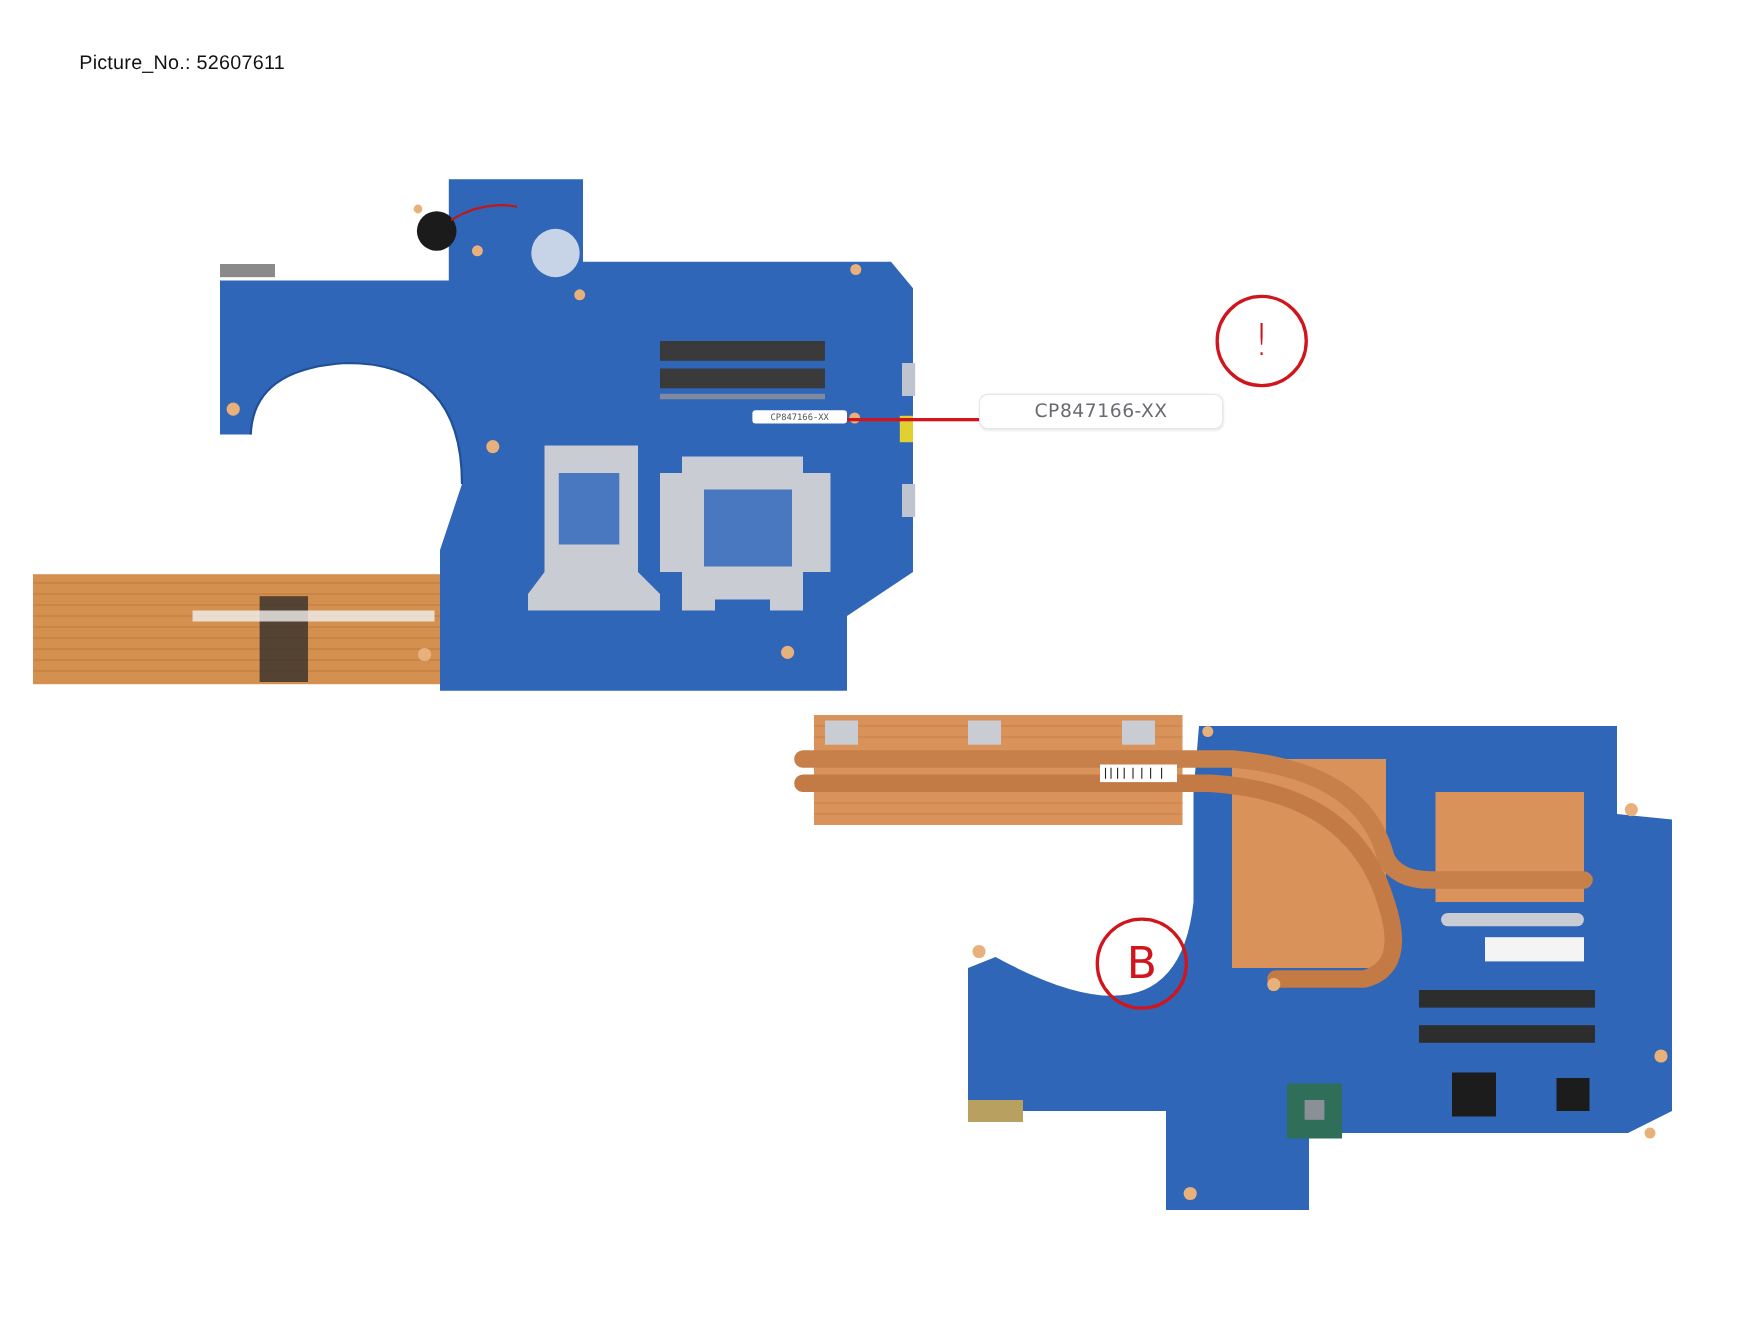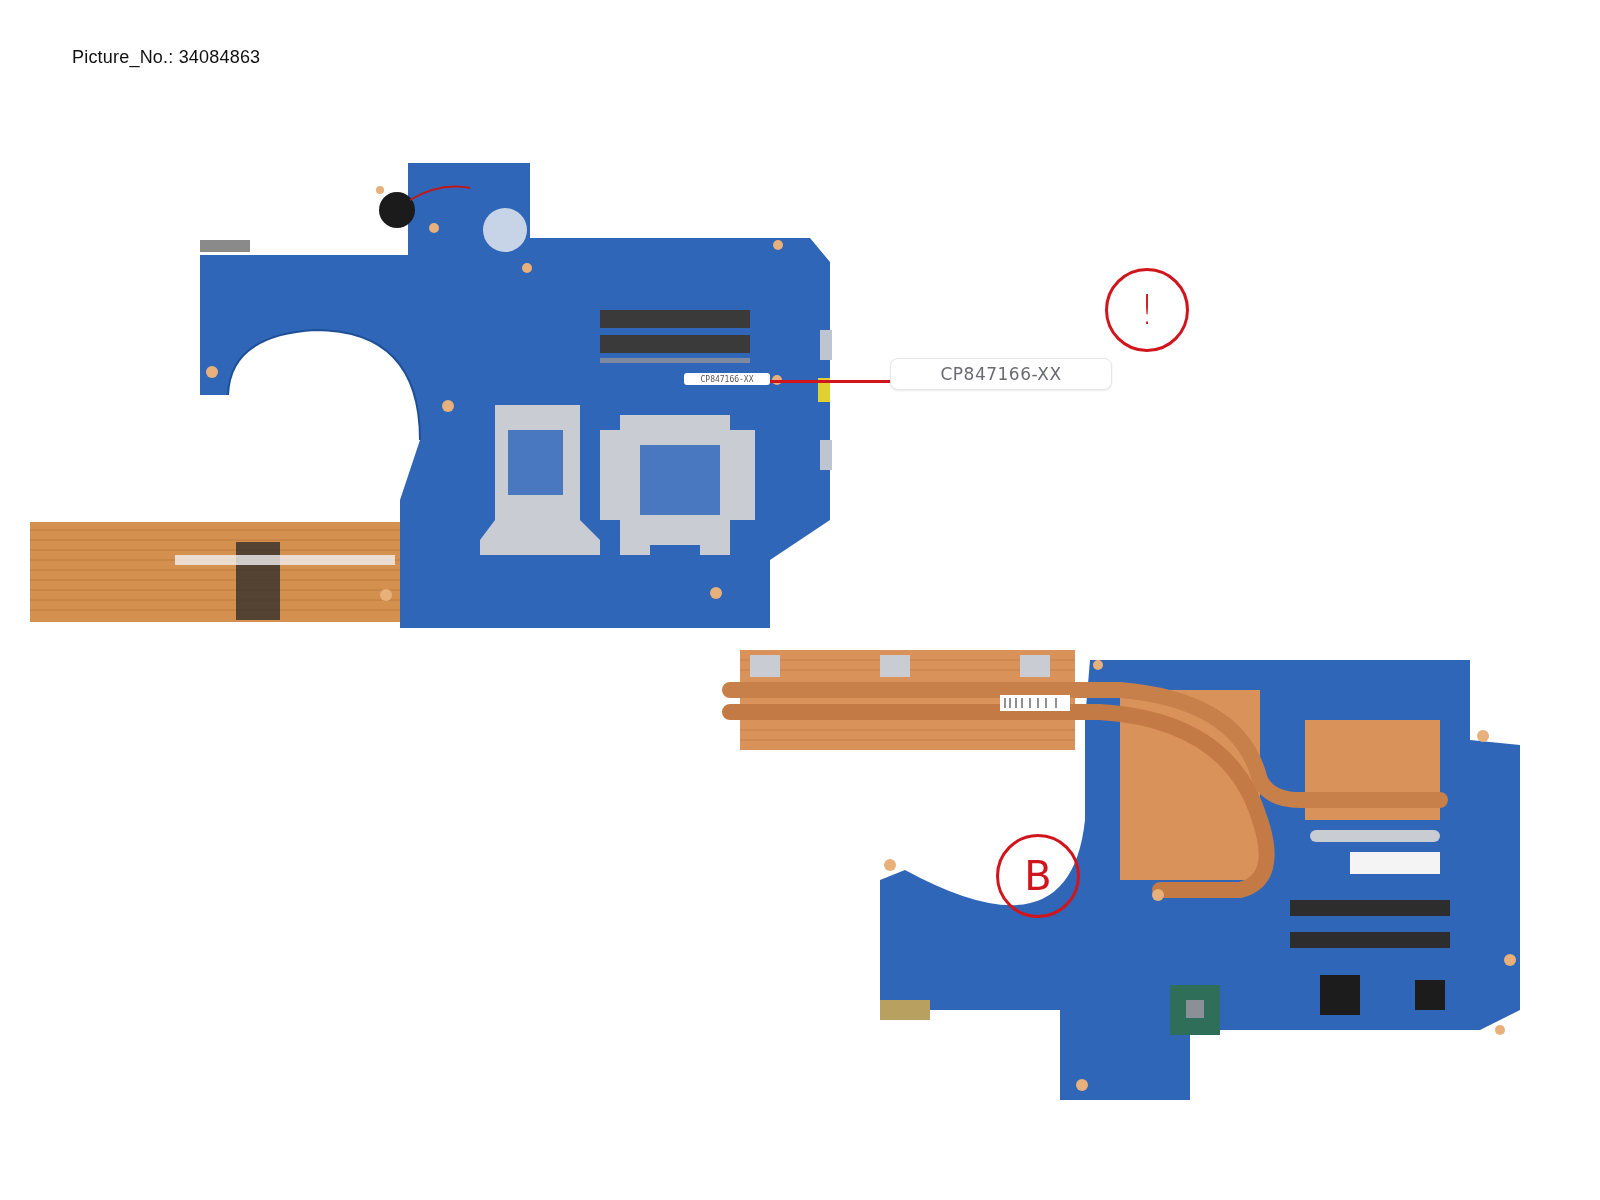--- a/index.html
+++ b/index.html
@@ -24,21 +24,21 @@
   .badge-b { left:996px; top:834px; width:78px; height:78px; font-size:40px; }
   .pcb-label {
     position:absolute; left:684px; top:373px; width:86px; height:12px; background:#fff;
     border-radius:3px; font-family:"DejaVu Sans Mono", monospace; font-size:8px; color:#555;
     display:flex; align-items:center; justify-content:center;
   }
 </style>
 </head>
 <body>
 
-<div class="pic-no">Picture_No.: 34084863</div>
+<div class="pic-no">Picture_No.: 52607611</div>
 
 <div class="board" style="left:0;top:0;">
   <svg width="1600" height="1200" viewBox="0 0 1600 1200">
 
     <g>
       <rect x="30" y="522" width="370" height="100" fill="#d4904f"></rect>
       <g stroke="#b36d35" stroke-width="1" opacity="0.6">
         <line x1="30" y1="530" x2="400" y2="530"></line>
           <line x1="30" y1="540" x2="400" y2="540"></line>
         <line x1="30" y1="550" x2="400" y2="550"></line>

